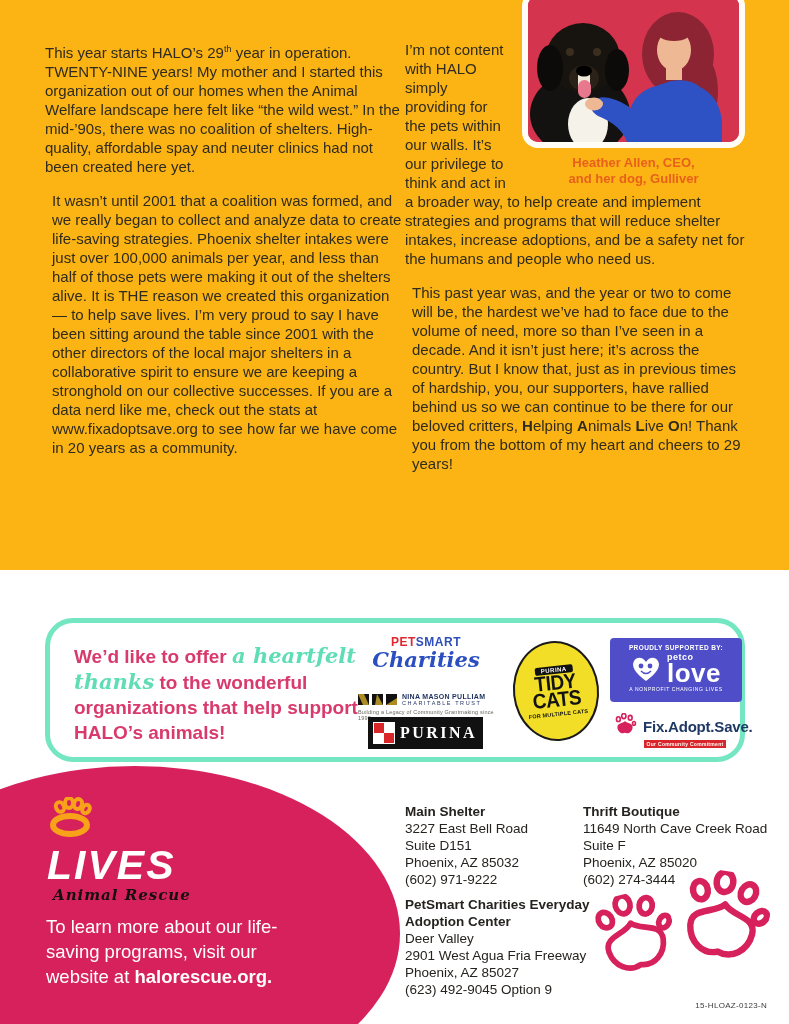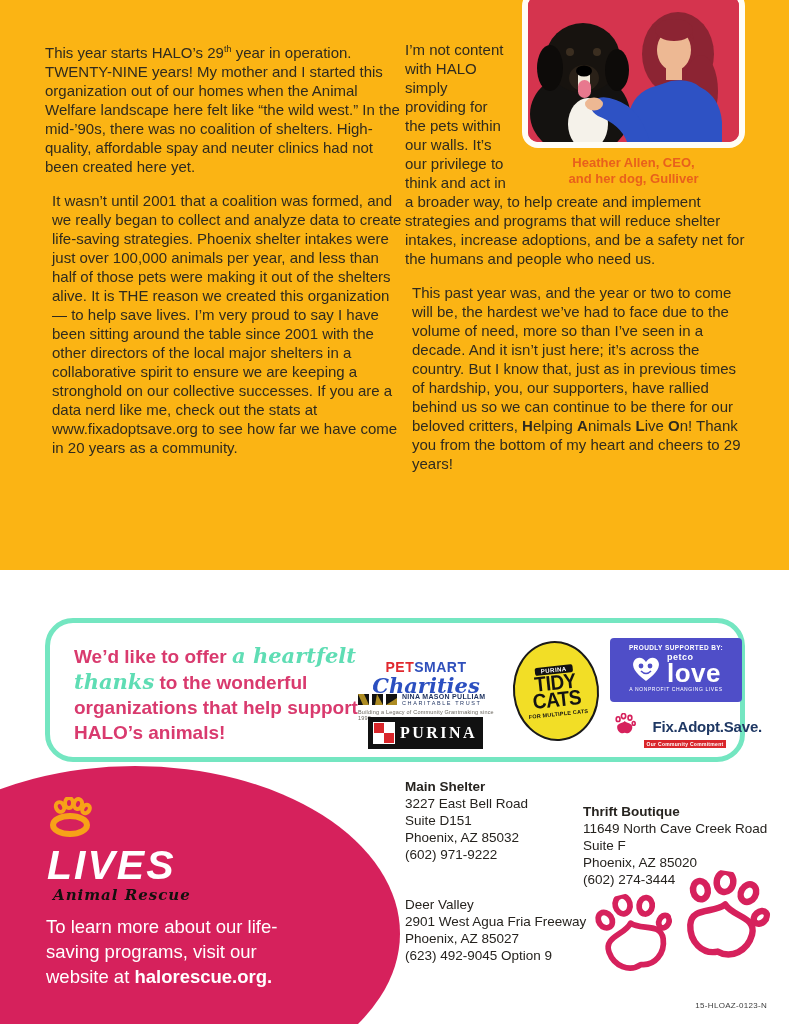--- a/index.html
+++ b/index.html
@@ -23,21 +23,21 @@
   .photo-caption{margin-top:7px;text-align:center;color:#e8601c;font-weight:bold;
         font-size:13px;line-height:16px;}
   
   .thanks-box{position:absolute;left:45px;top:618px;width:700px;height:144px;background:#ffffff;
         border:5px solid #74e6c1;border-radius:28px;box-sizing:border-box;}
   .thanks-text{position:absolute;left:24px;top:20px;width:284px;margin:0;
         font-size:19px;line-height:25px;font-weight:bold;color:#d93a6e;}
   .thanks-text i{font-style:italic;font-family:"DejaVu Serif",serif;color:#5fddb4;font-size:21px;}
   
   .logo-psc{position:absolute;left:312px;top:13px;width:128px;text-align:center;line-height:1;}
-  .psc-top{font-size:14px;font-weight:900;letter-spacing:.5px;margin-top:24px;}
+  .psc-top{font-size:12px;font-weight:900;letter-spacing:.5px;}
   .psc-pet{color:#e0282e;} .psc-smart{color:#2f4fbb;}
   .psc-script{font-family:"DejaVu Serif",serif;font-style:italic;font-weight:700;
         color:#2b4fc0;font-size:21px;margin-top:1px;}
   
   .logo-nmp{position:absolute;left:308px;top:70px;width:136px;}
   .nmp-row{display:flex;align-items:center;gap:4px;}
   .nmp-text{text-align:left;color:#1b2f5e;}
   .nmp-l1{font-size:7px;font-weight:bold;letter-spacing:.3px;}
   .nmp-l2{font-size:5.5px;letter-spacing:1.6px;}
   .nmp-tag{margin-top:3px;font-size:5.5px;color:#6b675f;letter-spacing:.2px;}
@@ -59,38 +59,38 @@
   .logo-petco{position:absolute;left:560px;top:15px;width:132px;height:64px;background:#4f4ec8;
         border-radius:4px;box-sizing:border-box;padding:6px 8px 4px 8px;color:#fff;}
   .petco-sup{font-size:6.5px;font-weight:bold;text-align:center;letter-spacing:.4px;}
   .petco-row{display:flex;align-items:center;justify-content:center;gap:6px;margin-top:2px;}
   .petco-words{text-align:left;line-height:1;}
   .petco-brand{font-size:9px;font-weight:bold;letter-spacing:.5px;}
   .petco-name{font-size:26px;font-weight:900;letter-spacing:.5px;line-height:22px;}
   .petco-tag{font-size:5px;letter-spacing:.6px;margin-top:2px;text-align:center;}
   
   .logo-fas{position:absolute;left:562px;top:90px;width:150px;}
-  .fas-row{display:flex;align-items:center;gap:15px;}
+  .fas-row{display:flex;align-items:center;gap:5px;}
   .fas-name{font-size:15px;font-weight:900;color:#1f3864;letter-spacing:-.2px;}
   .fas-band{margin-left:32px;margin-top:1px;width:82px;background:#d9262b;color:#fff;
         font-size:5px;text-align:center;padding:1px 0;font-weight:bold;letter-spacing:.3px;}
   
   .blob{position:absolute;left:-130px;top:766px;width:530px;height:335px;background:#d6215c;
         border-radius:50%;}
   .halo-paw-icon{position:absolute;left:48px;top:797px;}
   .halo-name{position:absolute;left:47px;top:843px;color:#ffffff;font-size:41px;font-weight:bold;
         font-style:italic;letter-spacing:2px;line-height:44px;}
   .halo-sub{position:absolute;left:53px;top:886px;color:#14100e;font-size:15px;font-weight:bold;
         font-style:italic;font-family:"DejaVu Serif",serif;letter-spacing:1px;}
   .footer-blurb{position:absolute;left:46px;top:914px;width:268px;color:#ffffff;
         font-size:18.5px;line-height:25px;}
   .footer-blurb b{font-weight:bold;}
   .loc{position:absolute;font-size:13.5px;line-height:17px;color:#26231f;}
   .loc-name{font-weight:bold;}
-  .loc1{left:405px;top:778px;width:180px;}
+  .loc1{left:405px;top:803px;width:180px;}
   .loc2{left:583px;top:803px;width:190px;}
   .loc3{left:405px;top:896px;width:185px;}
   .paw1{position:absolute;left:594px;top:893px;transform:rotate(-14deg);}
   .paw2{position:absolute;left:676px;top:871px;transform:rotate(9deg);}
   .print-code{position:absolute;right:22px;top:1001px;font-size:8px;color:#3c3c3c;letter-spacing:.3px;}
 </style>
 </head>
 <body>
 
 <div class="page">
@@ -240,20 +240,21 @@
 
   <div class="loc loc2">
     <div class="loc-name">Thrift Boutique</div>
     <div>11649 North Cave Creek Road</div>
     <div>Suite F</div>
     <div>Phoenix, AZ 85020</div>
     <div>(602) 274-3444</div>
   </div>
 
   <div class="loc loc3">
+    <div class="loc-name">PetSmart Charities Everyday Adoption Center</div>
     <div>Deer Valley</div>
     <div>2901 West Agua Fria Freeway</div>
     <div>Phoenix, AZ 85027</div>
     <div>(623) 492-9045 Option 9</div>
   </div>
 
   <div class="paw1">
     <svg width="82" height="92" viewBox="0 0 100 112">
       <path d="M50 36 C60 48 86 44 84 64 C82 82 66 94 50 88 C34 94 18 82 16 64 C14 44 40 48 50 36 Z" fill="none" stroke="#d6215c" stroke-width="7" stroke-linejoin="round"></path>
       <ellipse cx="21" cy="25" rx="8" ry="10" fill="none" stroke="#d6215c" stroke-width="7" transform="rotate(-20 21 25)"></ellipse>

